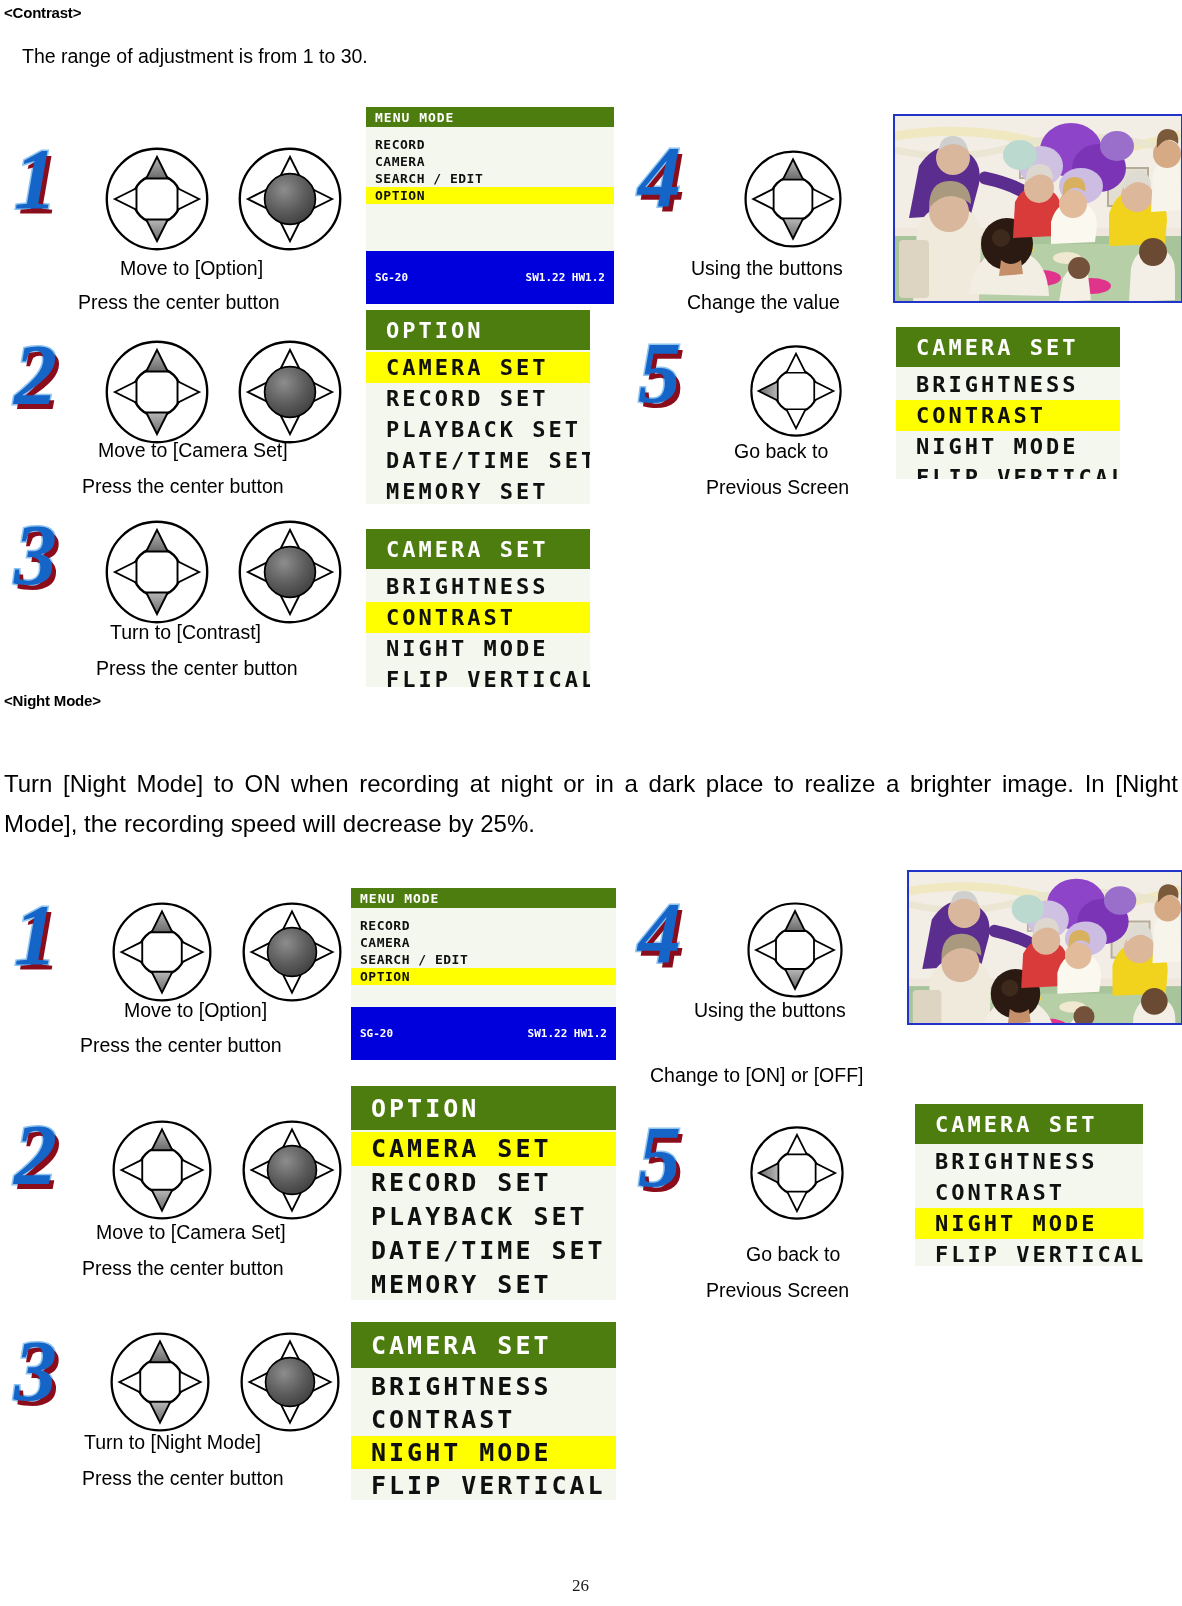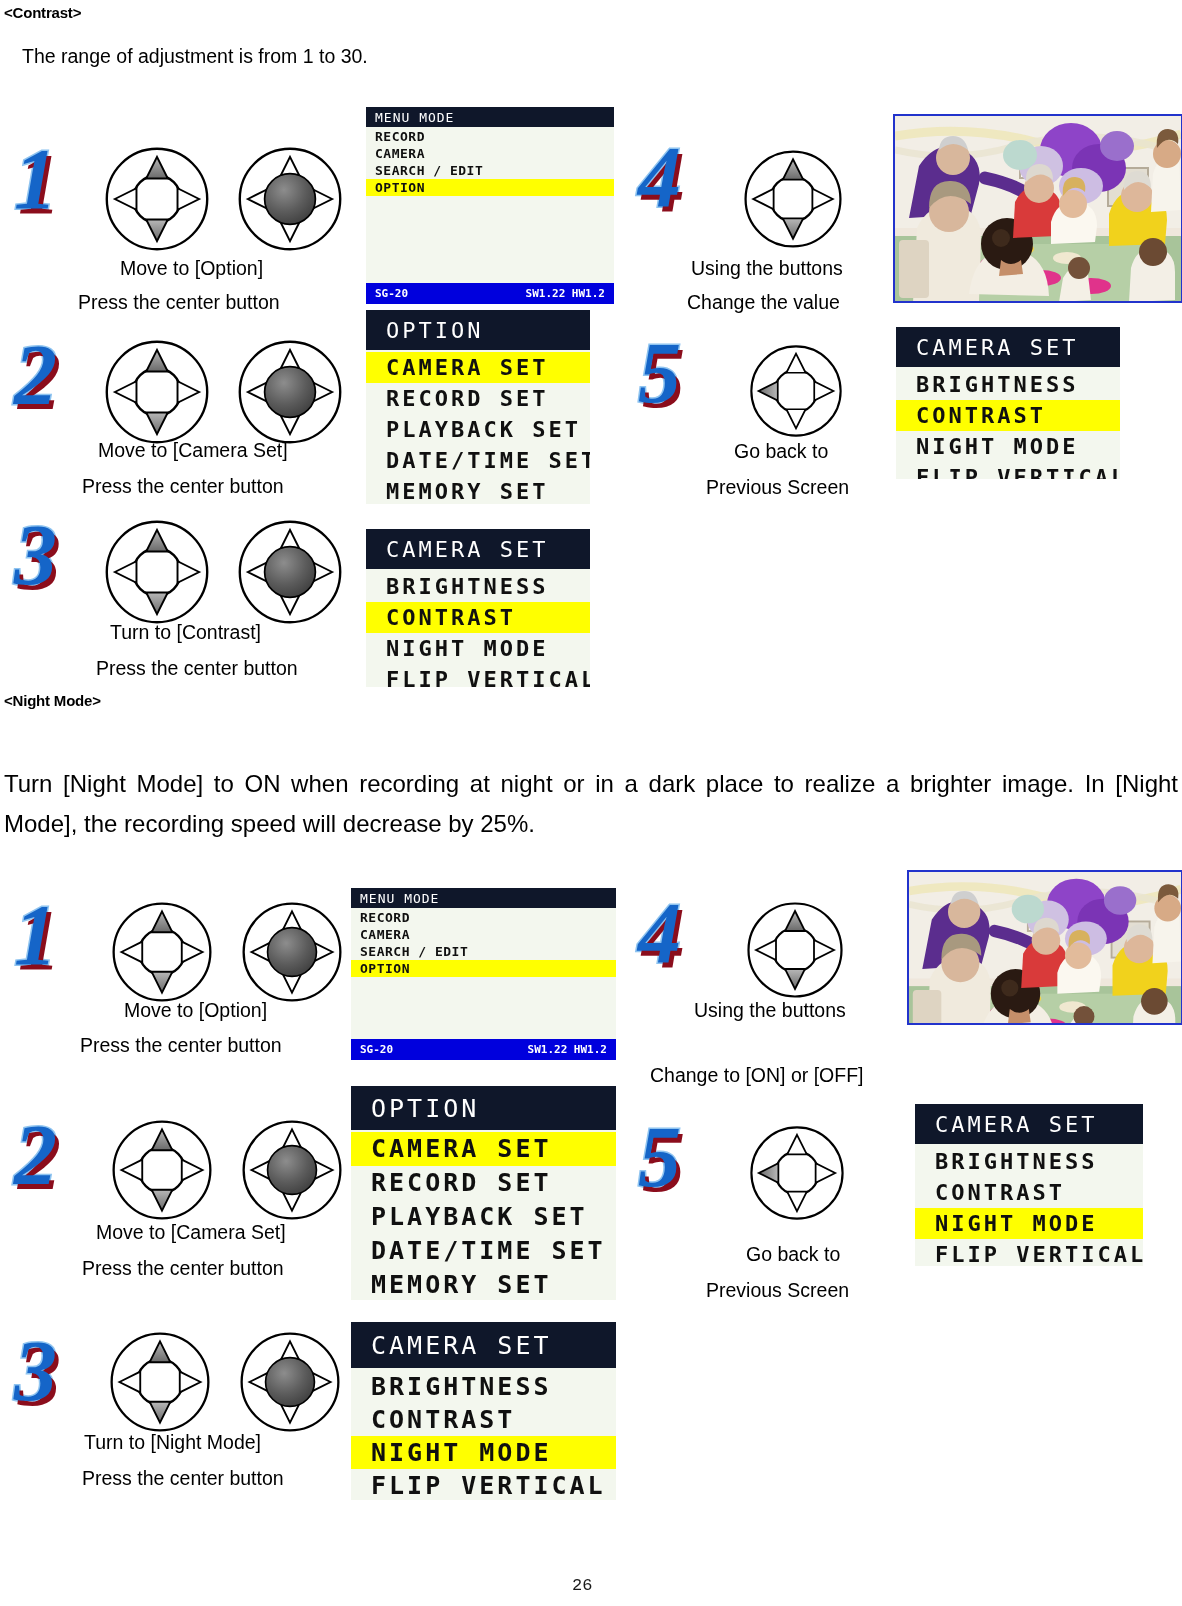--- a/index.html
+++ b/index.html
@@ -68,23 +68,23 @@
   .dpad { position: absolute; }
 
   
   .lcd {
     position: absolute;
     background: #f3f7ee;
     font-family: "DejaVu Sans Mono", monospace;
     overflow: hidden;
   }
   .lcd-titlebar {
-    background: #0f172a;
+    background: #4d7c0f;
     color: #ffffff;
-    font-weight: normal;
+    font-weight: bold;
     letter-spacing: 1px;
     white-space: nowrap;
     display: flex;
     align-items: center;
   }
   .lcd-statusbar {
     position: absolute;
     left: 0;
     right: 0;
     bottom: 0;
@@ -99,23 +99,23 @@
     white-space: nowrap;
     color: #101010;
     font-weight: bold;
     letter-spacing: 0.5px;
     display: block;
   }
   .lcd-row.hl { background: #ffff00; }
 
   
   .lcd-sm .lcd-titlebar { font-size: 13px; height: 20px; padding-left: 9px; }
-  .lcd-sm .lcd-rows { padding-left: 9px; padding-top: 1px; border-radius: 29px; }
+  .lcd-sm .lcd-rows { padding-left: 9px; padding-top: 9px; border-radius: 29px; }
   .lcd-sm .lcd-row { font-size: 13px; line-height: 17px; margin-left: -9px; padding-left: 9px; }
-  .lcd-sm .lcd-statusbar { font-size: 11px; height: 21px; padding: 0 9px; }
+  .lcd-sm .lcd-statusbar { font-size: 11px; height: 21px; padding: 16px 9px; }
 
   
   .lcd-lg .lcd-titlebar { font-size: 22px; height: 40px; padding-left: 20px; letter-spacing: 3px; }
   .lcd-lg .lcd-rows { padding-top: 2px; }
   .lcd-lg .lcd-row { font-size: 22px; line-height: 31px; padding-left: 20px; letter-spacing: 3px; }
 
   
   .photo {
     position: absolute;
     border: 2px solid #2233cc;
@@ -516,13 +516,13 @@
     <circle cx="272" cy="38" r="14" fill="#d7aa86"></circle>
     <path d="M262 32 q10 -14 21 -4 q2 -14 -10 -15 q-13 0 -11 19z" fill="#7b5a3c"></path>
     <path d="M236 152 q6 -22 24 -20 q20 2 20 24 l0 28 l-46 2z" fill="#f3efe6"></path>
     <circle cx="258" cy="136" r="14" fill="#6b4a33"></circle>
     <path d="M168 162 q8 -16 24 -12 l4 34 l-32 2z" fill="#f4f0e6"></path>
     <circle cx="184" cy="152" r="11" fill="#73513a"></circle>
     <rect x="4" y="124" width="30" height="58" rx="4" fill="#ded4c2"></rect>
   </svg>
 </div>
 
-<div class="page-num" style="left:572px; top:1576px;font-family:Liberation Mono, monospace;">26</div>
+<div class="page-num" style="left:572px; top:1576px;">26</div>
 
 </body></html>

